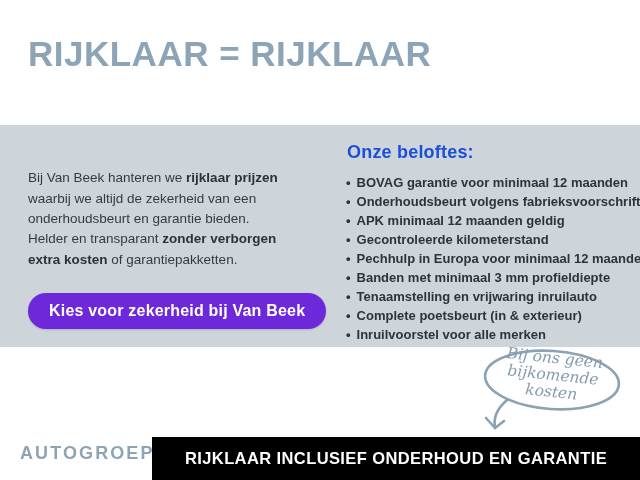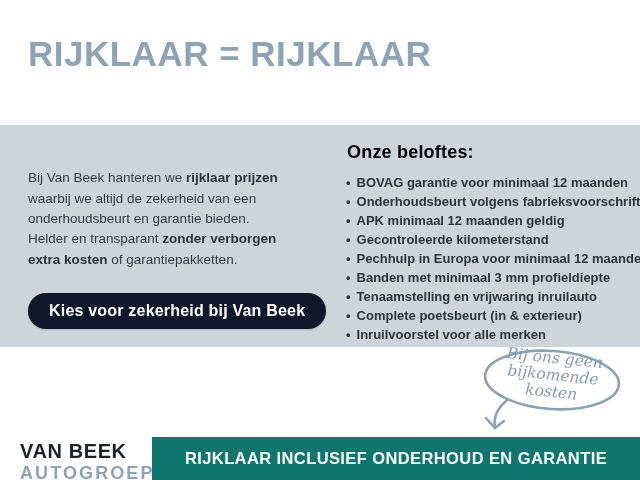--- a/index.html
+++ b/index.html
@@ -54,39 +54,39 @@
   .p1 { top: 43px; }
   .p2 { top: 104px; }
 
   .cta-button {
     position: absolute;
     left: 28px; top: 168px;
     height: 36px;
     padding: 0 21px;
     border: none;
     border-radius: 18px;
-    background: #0f172a;
+    background: #6d28d9;
     color: #ffffff;
     font-family: "Liberation Sans", sans-serif;
     font-size: 16px;
     font-weight: 800;
     letter-spacing: 0.2px;
     white-space: nowrap;
     cursor: pointer;
     box-shadow: 0 1px 2px rgba(0,0,0,0.15);
   }
 
   
   .promises-heading {
     position: absolute;
     left: 347px; top: 17px;
     font-size: 18px;
     font-weight: 800;
     letter-spacing: 0.2px;
-    color: #000000;
+    color: #1d4ed8;
   }
   .promises-list {
     position: absolute;
     left: 346px; top: 48px;
     list-style: none;
     font-size: 13px;
     font-weight: 600;
     line-height: 19px;
     color: #2b333c;
     white-space: nowrap;
@@ -135,21 +135,21 @@
     font-weight: 800;
     letter-spacing: 2.1px;
     color: #8ca4b6;
     display: block;
     margin-top: 3px;
   }
   .footer-banner {
     position: absolute;
     left: 152px; top: 437px;
     width: 488px; height: 43px;
-    background: #0f766e;
+    background: #000000;
     display: flex;
     align-items: center;
     justify-content: center;
     text-align: right;
   }
   .footer-banner-text {
     color: #ffffff;
     font-size: 16.5px;
     font-weight: 800;
     letter-spacing: 0.4px;
@@ -192,20 +192,19 @@
       <path d="M 33 92 L 24 82 M 33 92 L 42 85" fill="none" stroke="#8aa2b4" stroke-width="2.6" stroke-linecap="round"></path>
     </svg>
     <div class="bubble-text">
       <div>Bij ons geen</div>
       <div>bijkomende</div>
       <div>kosten</div>
     </div>
   </div>
 
   <div class="logo">
-    <span class="logo-line1">VAN BEEK</span>
     <span class="logo-line2">AUTOGROEP</span>
   </div>
   <div class="footer-banner">
     <span class="footer-banner-text">RIJKLAAR INCLUSIEF ONDERHOUD EN GARANTIE</span>
   </div>
 
 </div>
 
 </body></html>

